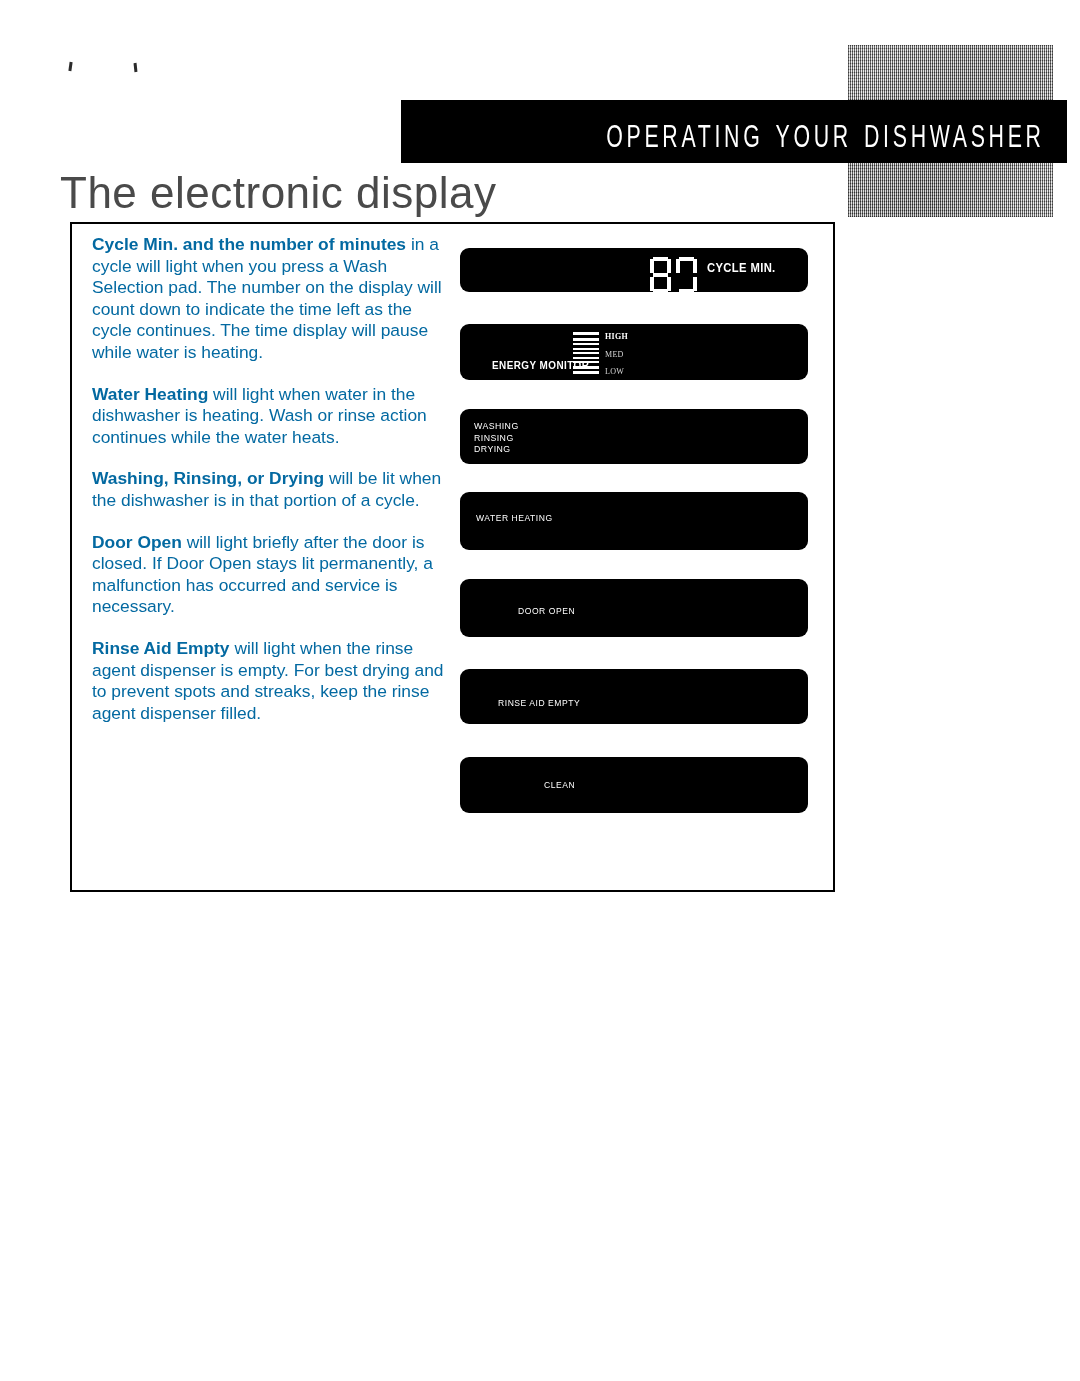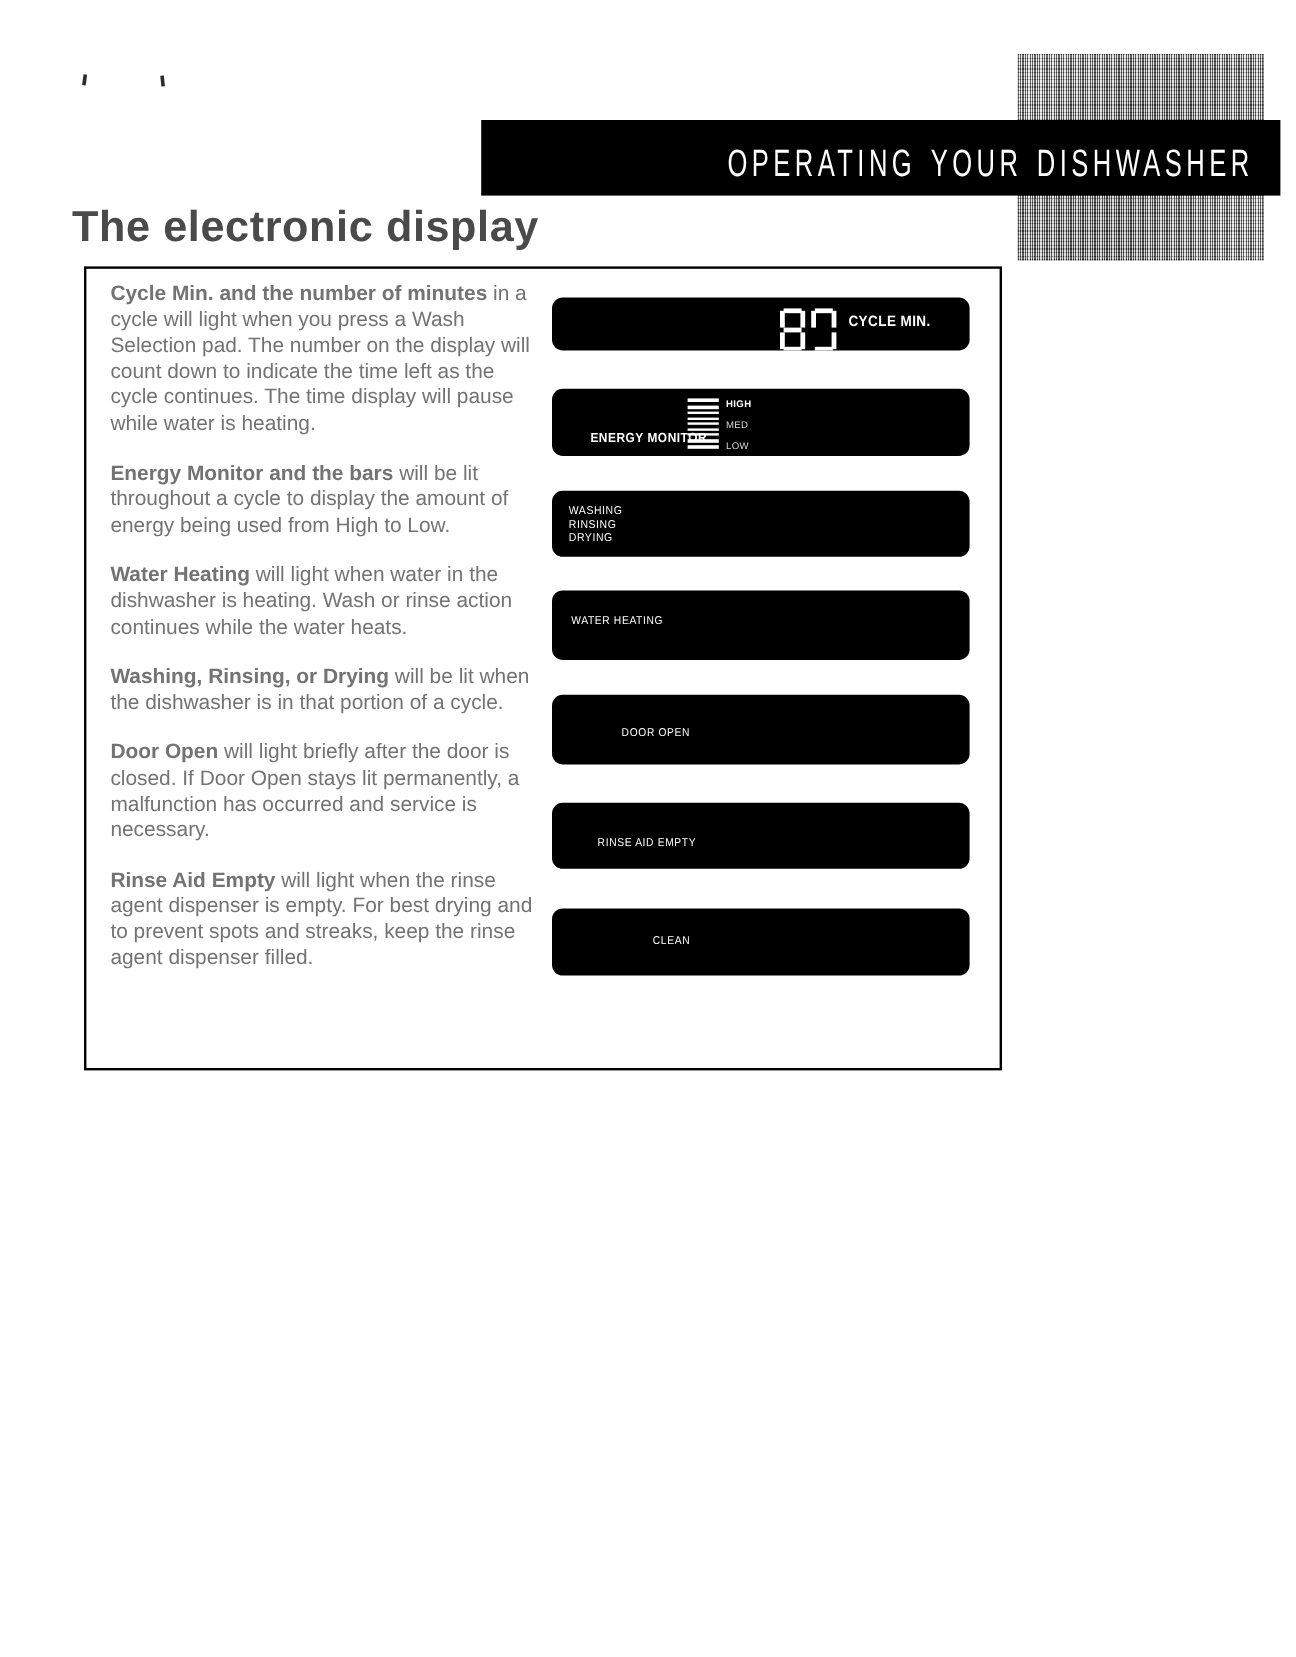--- a/index.html
+++ b/index.html
@@ -73,22 +73,22 @@
   }
 
   
   .subtitle-wrap {
     position: absolute;
     left: 60px;
     top: 168px;
     height: 48px;
   }
   .subtitle {
-    font-size: 36px;
-    font-weight: 700;
+    font-size: 44px;
+    font-weight: 400;
     letter-spacing: 0.5px;
     color: #4a4a4a;
     white-space: nowrap;
     position: relative;
     display: inline-block;
     background-image:
       repeating-linear-gradient(0deg,
         rgba(255,255,255,0.85) 0px, rgba(255,255,255,0.85) 1px,
         rgba(0,0,0,0) 1px, rgba(0,0,0,0) 2px),
       repeating-linear-gradient(90deg,
@@ -113,21 +113,21 @@
   
   .text-col {
     position: absolute;
     left: 20px;
     top: 10px;
     width: 355px;
   }
   .para {
     font-size: 17.4px;
     line-height: 21.6px;
-    color: #737373;
+    color: #0369a1;
     margin: 0 0 20px 0;
     text-align: left;
   }
   .para b {
     font-weight: 700;
   }
 
   
   .panel-col {
     position: absolute;
@@ -214,21 +214,21 @@
     display: block;
     background: #ffffff;
     height: 2px;
     width: 100%;
   }
   .bar-stack span.thick { height: 3px; }
   .energy-tick {
     position: absolute;
     left: 145px;
     color: #d8d8d8;
-    font-family: Liberation Sans, sans-serif;
+    font-family: Liberation Serif, serif;
     font-size: 8px;
     letter-spacing: 0.3px;
     white-space: nowrap;
   }
   #energy-tick-high { top: 8px;  color: #ffffff; font-weight: 700; }
   #energy-tick-med  { top: 26px; }
   #energy-tick-low  { top: 43px; }
 
   
   #panel-cycle-state { height: 55px; margin-top: 29px; }
@@ -279,23 +279,20 @@
 </div>
 
 <div class="content-box">
 
   <div class="text-col">
 
     <p class="para">
       <b>Cycle Min. and the number of minutes</b><span> in a cycle will light when you press a Wash Selection pad. The number on the display will count down to indicate the time left as the cycle continues. The time display will pause while water is heating.</span>
     </p>
 
-    <p class="para">
-      <b>Energy Monitor and the bars</b><span> will be lit throughout a cycle to display the amount of energy being used from High to Low.</span>
-    </p>
 
     <p class="para">
       <b>Water Heating</b><span> will light when water in the dishwasher is heating. Wash or rinse action continues while the water heats.</span>
     </p>
 
     <p class="para">
       <b>Washing, Rinsing, or Drying</b><span> will be lit when the dishwasher is in that portion of a cycle.</span>
     </p>
 
     <p class="para">

